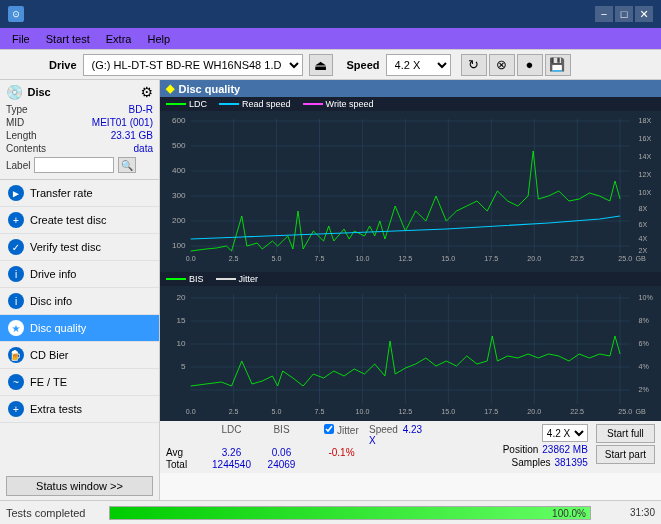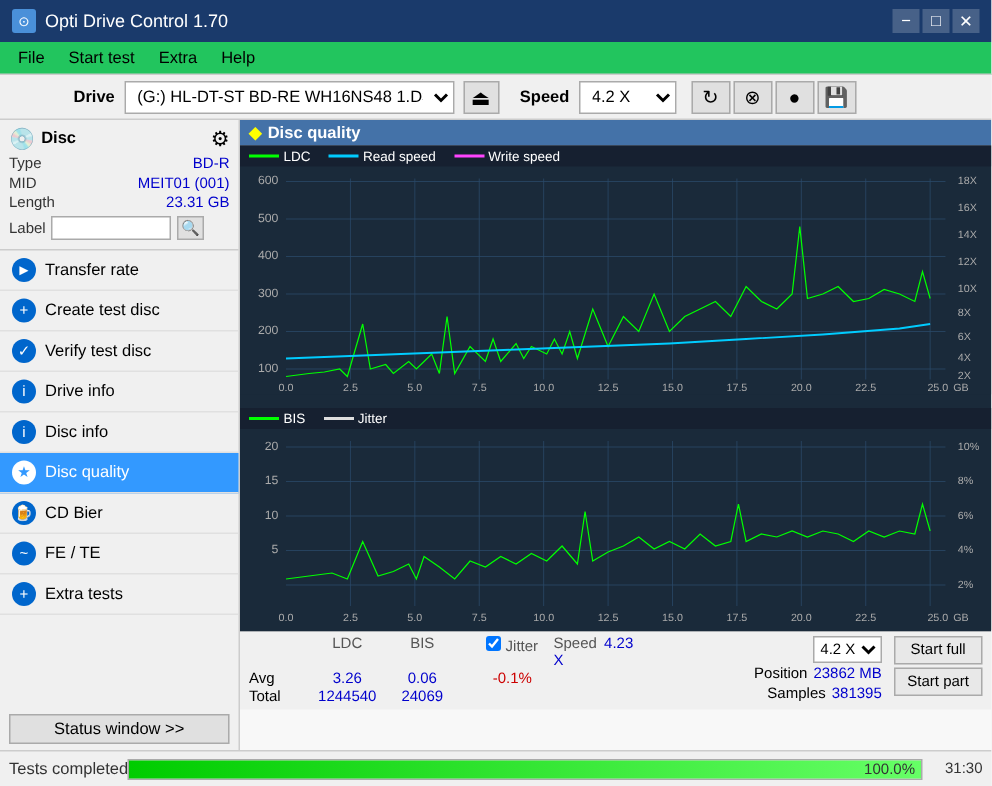--- a/index.html
+++ b/index.html
@@ -16,21 +16,21 @@
       justify-content: space-between;
     }
     .title-bar-left { display: flex; align-items: center; gap: 6px; }
     .title-bar-icon { width: 16px; height: 16px; background: #4a90d9; border-radius: 2px; font-size: 9px; color: white; display: flex; align-items: center; justify-content: center; }
     .title-bar-title { font-size: 12px; }
     .title-bar-controls { display: flex; gap: 2px; }
     .title-btn { width: 18px; height: 16px; background: rgba(255,255,255,0.2); border: none; color: white; font-size: 11px; cursor: pointer; display: flex; align-items: center; justify-content: center; }
 
     
     .menu-bar {
-      background: #22c55e;
+      background: #8b5cf6;
       height: 22px;
       display: flex;
       align-items: center;
       padding: 0 4px;
       border-bottom: 1px solid #ccc;
     }
     .menu-item { padding: 2px 8px; cursor: pointer; font-size: 11px; }
 
     
     .drive-bar {
@@ -175,21 +175,21 @@
     }
 
     
     .status-bar {
       height: 24px;
       background: #f0f0f0;
       border-top: 1px solid #ccc;
       display: flex;
       align-items: center;
       padding: 0 6px;
-      gap: 0;
+      gap: 24px;
     }
     .status-text { font-size: 11px; color: #333; }
     .progress-container {
       flex: 1;
       height: 14px;
       background: #e0e0e0;
       border: 1px solid #aaa;
       position: relative;
     }
     .progress-bar {
@@ -205,21 +205,20 @@
       color: #333;
     }
     .time-text { font-size: 10px; color: #333; min-width: 40px; text-align: right; }
   </style>
 </head>
 <body>
 
 <div class="title-bar">
   <div class="title-bar-left">
     <div class="title-bar-icon">⊙</div>
-    <span class="title-bar-title">Opti Drive Control 1.70</span>
   </div>
   <div class="title-bar-controls">
     <button class="title-btn">−</button>
     <button class="title-btn">□</button>
     <button class="title-btn close">✕</button>
   </div>
 </div>
 
 <div class="menu-bar">
   <span class="menu-item">File</span>
@@ -266,20 +265,24 @@
         <span class="disc-row-value">BD-R</span>
       </div>
       <div class="disc-row">
         <span class="disc-row-label">MID</span>
         <span class="disc-row-value">MEIT01 (001)</span>
       </div>
       <div class="disc-row">
         <span class="disc-row-label">Length</span>
         <span class="disc-row-value">23.31 GB</span>
       </div>
+      <div class="disc-row">
+        <span class="disc-row-label">Contents</span>
+        <span class="disc-row-value">data</span>
+      </div>
       <div class="label-row">
         <span class="disc-row-label">Label</span>
         <input class="label-input" type="text" value="" style="">
         <button class="label-search-btn">🔍</button>
       </div>
     </div>
 
     <div class="nav-items">
       <div class="nav-item">
         <div class="nav-item-icon blue">►</div>

